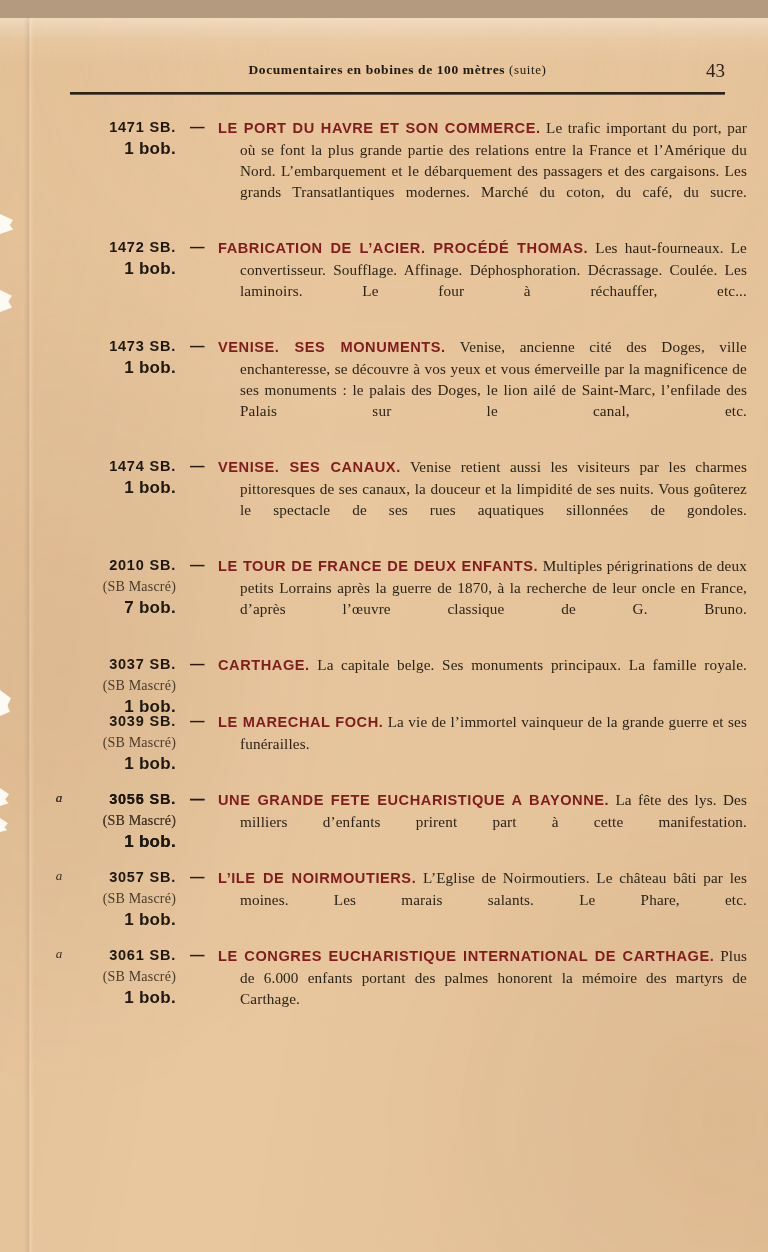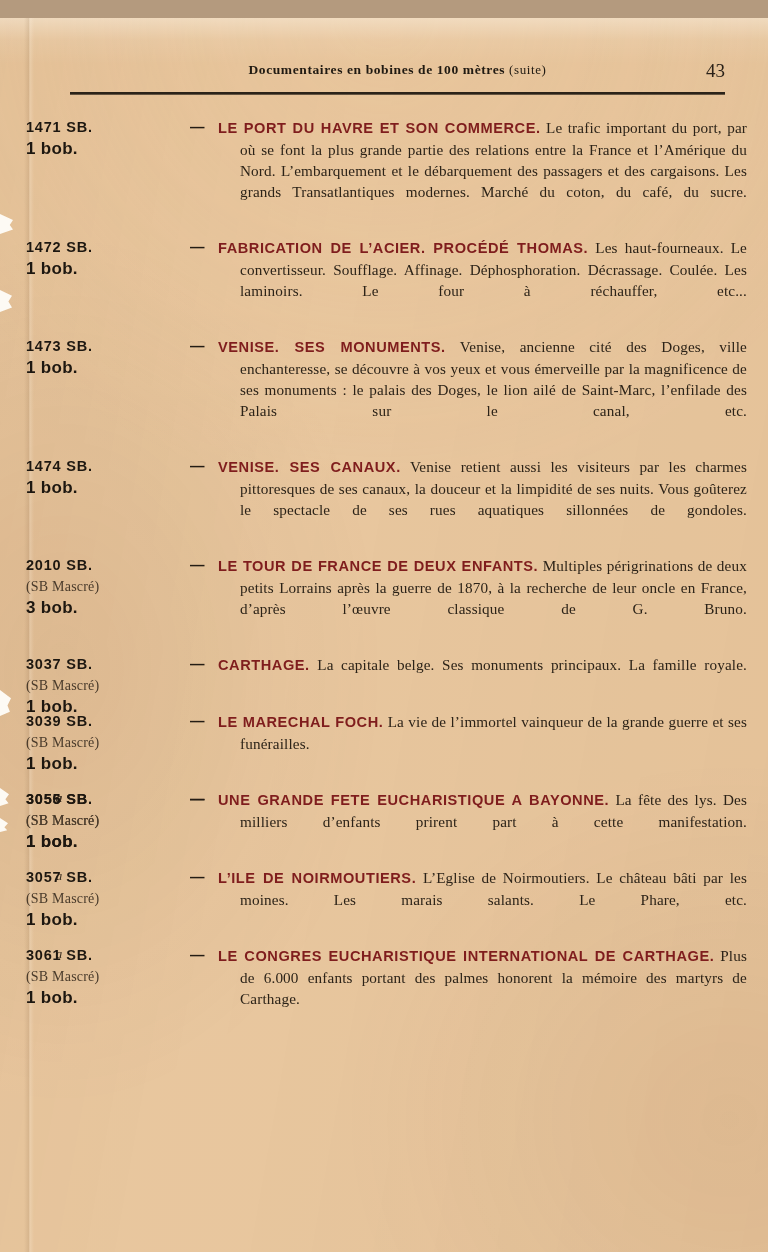--- a/index.html
+++ b/index.html
@@ -124,23 +124,24 @@
     top: 1px;
     width: 14px;
     font-family: "Liberation Serif", serif;
     font-style: italic;
     font-size: 13px;
     color: #3a2e21;
     text-align: center;
   }
   .ref-col {
     position: absolute;
-    left: 26px;
+    left: 15px;
     top: 0;
     width: 161px;
+    text-align: right;
   }
   .ref-id {
     display: block;
     font-family: "Liberation Sans", sans-serif;
     font-weight: bold;
     font-size: 14.5px;
     letter-spacing: 0.8px;
     line-height: 21px;
     color: #1d1710;
     white-space: nowrap;
@@ -263,21 +264,21 @@
             <span class="ref-id">1474 SB.</span>
             <span class="ref-reels">1 bob.</span>
           </div>
           <span class="dash">—</span>
           <div class="body"><span class="title">VENISE. SES CANAUX.</span><span class="desc"> Venise retient aussi les visiteurs par les charmes pittoresques de ses canaux, la douceur et la limpidité de ses nuits. Vous goûterez le spectacle de ses rues aquatiques sillonnées de gondoles.</span></div>
         </div>
         <div class="entry">
           <div class="ref-col">
             <span class="ref-id">2010 SB.</span>
             <span class="ref-sub">(SB Mascré)</span>
-            <span class="ref-reels">3 bob.</span>
+            <span class="ref-reels">7 bob.</span>
           </div>
           <span class="dash">—</span>
           <div class="body"><span class="title">LE TOUR DE FRANCE DE DEUX ENFANTS.</span><span class="desc"> Multiples périgrinations de deux petits Lorrains après la guerre de 1870, à la recherche de leur oncle en France, d’après l’œuvre classique de G. Bruno.</span></div>
         </div>
         <div class="entry">
           <div class="ref-col">
             <span class="ref-id">3037 SB.</span>
             <span class="ref-sub">(SB Mascré)</span>
             <span class="ref-reels">1 bob.</span>
           </div>

